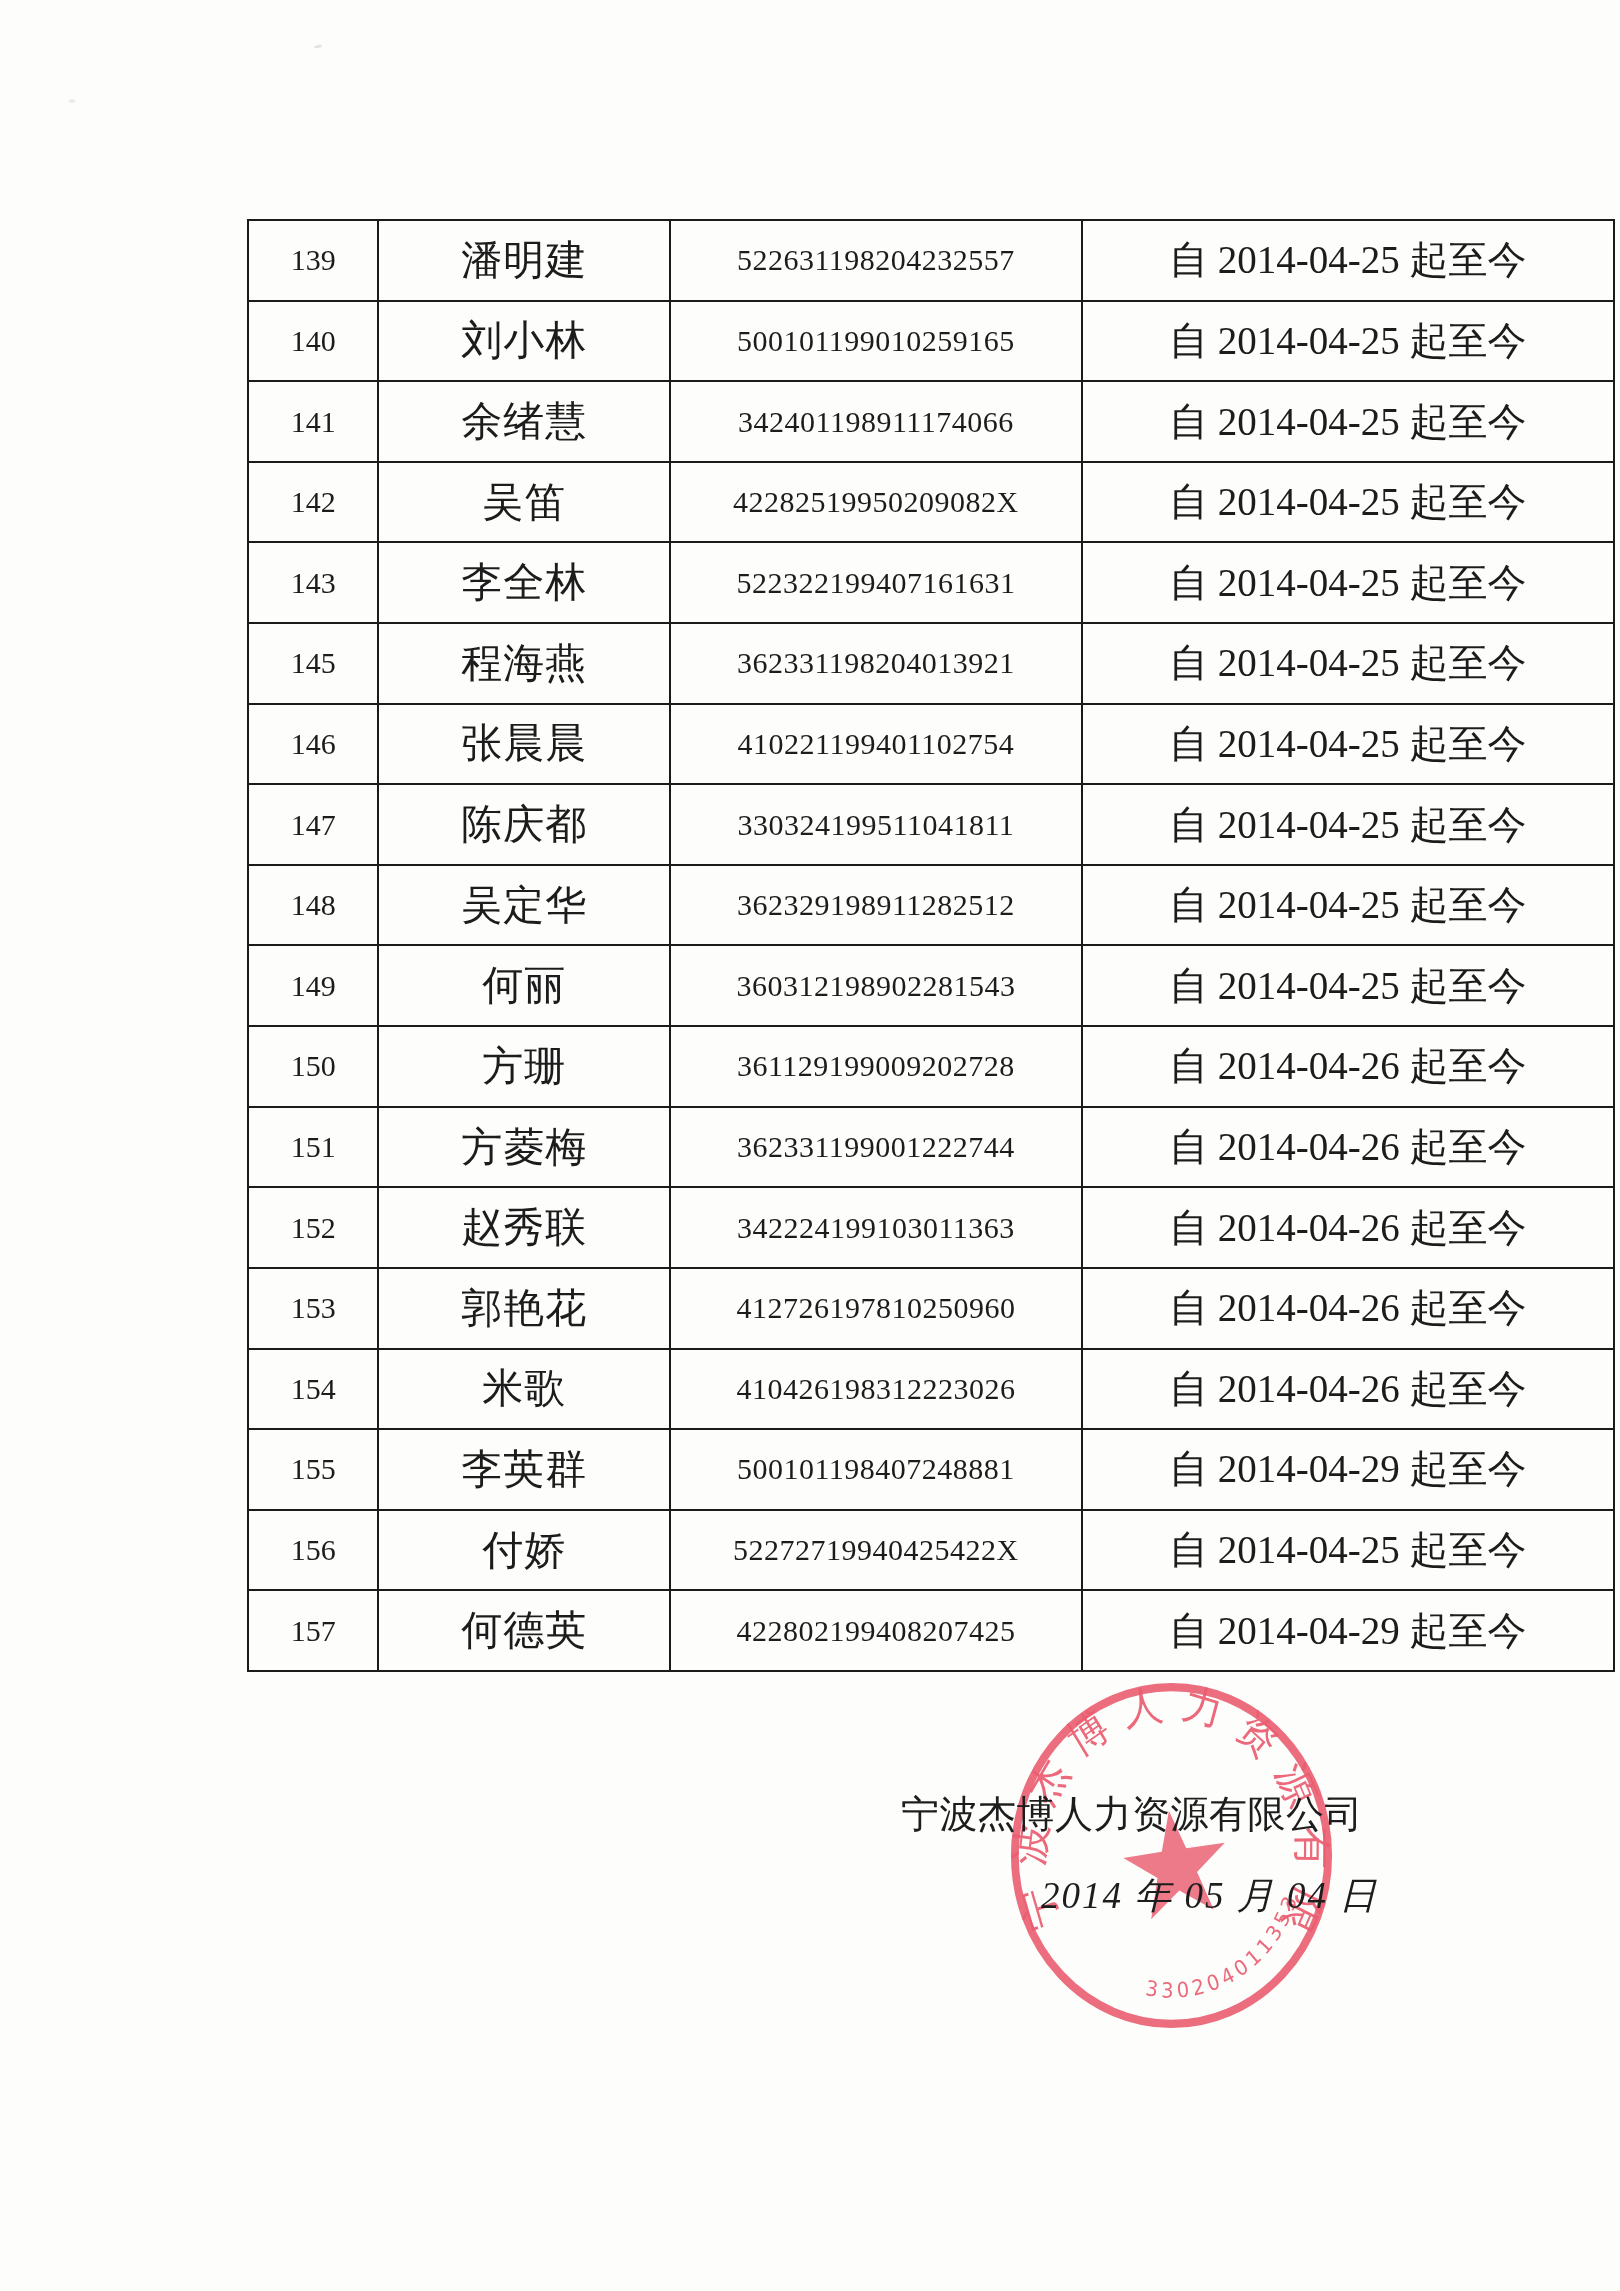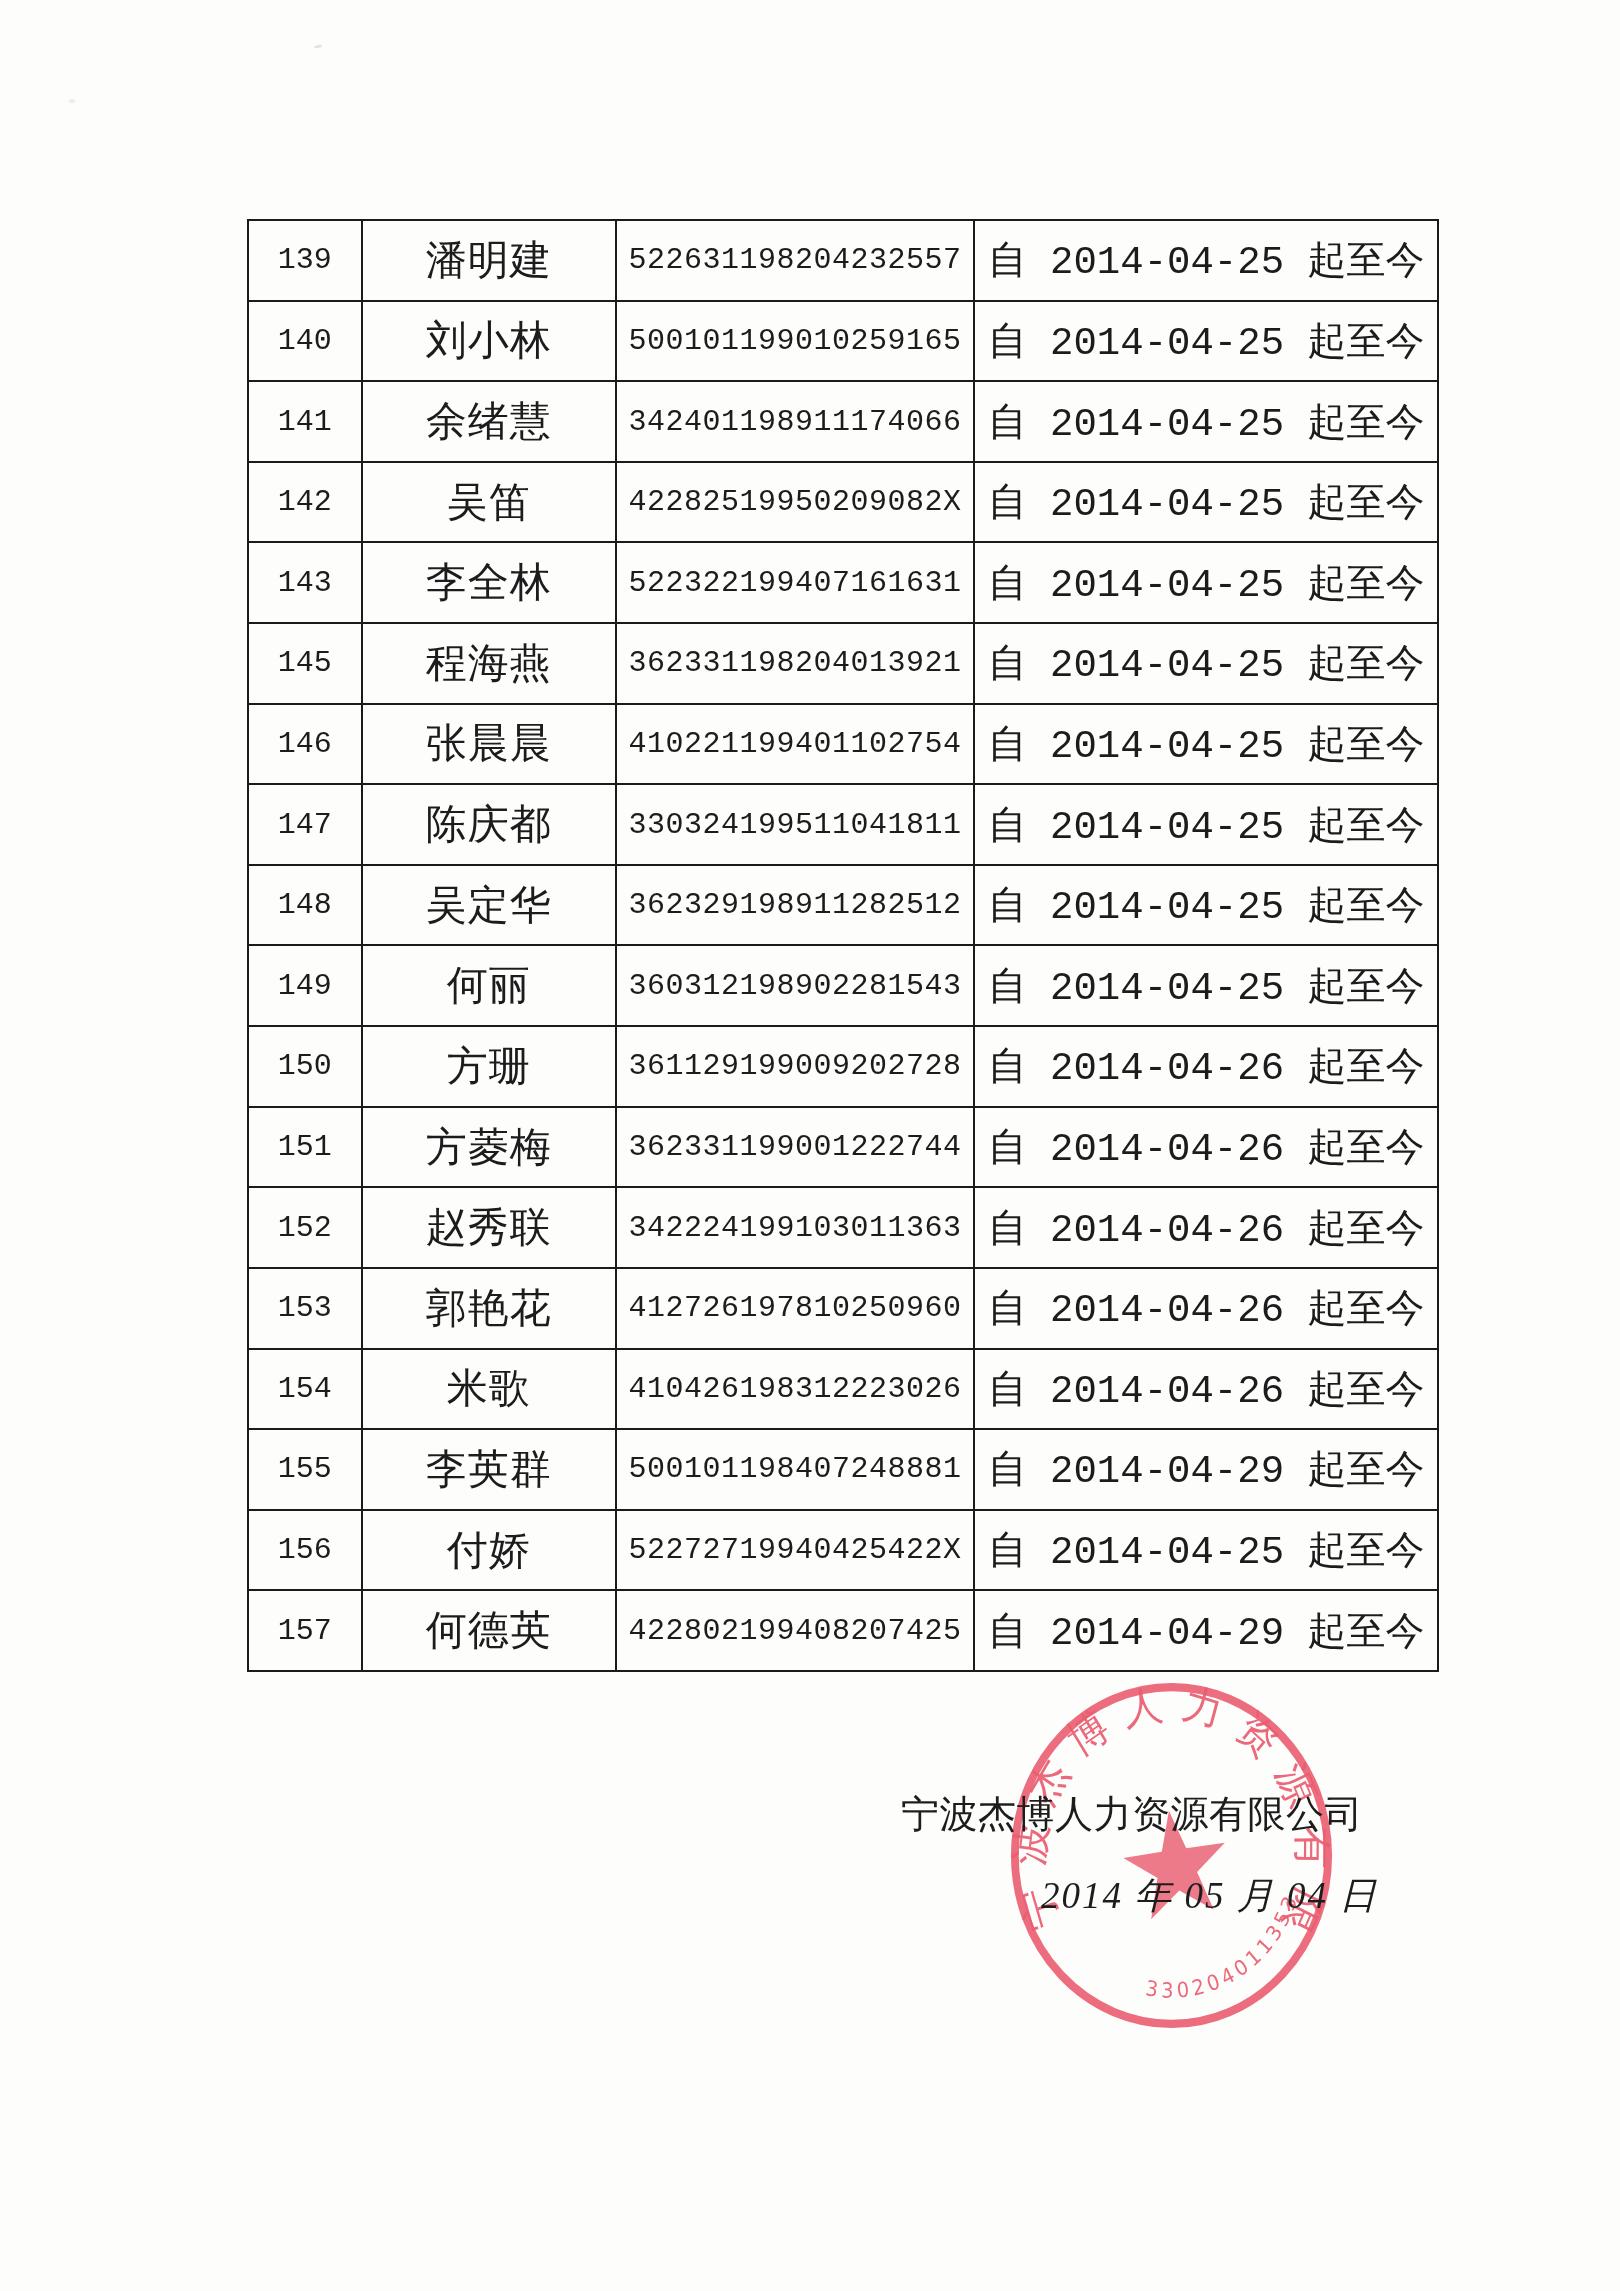--- a/index.html
+++ b/index.html
@@ -12,24 +12,23 @@
     color:#1c1c1c;
   }
   
   .page::before{content:"";position:absolute;left:314px;top:45px;width:7.8px;height:2.9px;
     background:#e3e3e1;border-radius:50%;transform:rotate(-12deg);}
   .page::after{content:"";position:absolute;left:69px;top:99px;width:5.9px;height:3.9px;
     background:#ececea;border-radius:50%;}
 
   table.roster{
     position:absolute;left:247px;top:219px;
-    width:1192px;height:1453px;
+    width:1368px;height:1453px;
     border-collapse:collapse;table-layout:fixed;
     border:2.9px solid #1b1b1b;
-    font-family:Liberation Mono, monospace;
   }
   table.roster td{
     border:2px solid #1b1b1b;
     text-align:center;vertical-align:middle;
     padding:0;
     white-space:nowrap;
     overflow:hidden;
   }
   td.col-no{font-size:30px;}
   td.col-name{font-size:41px;letter-spacing:1px;}

